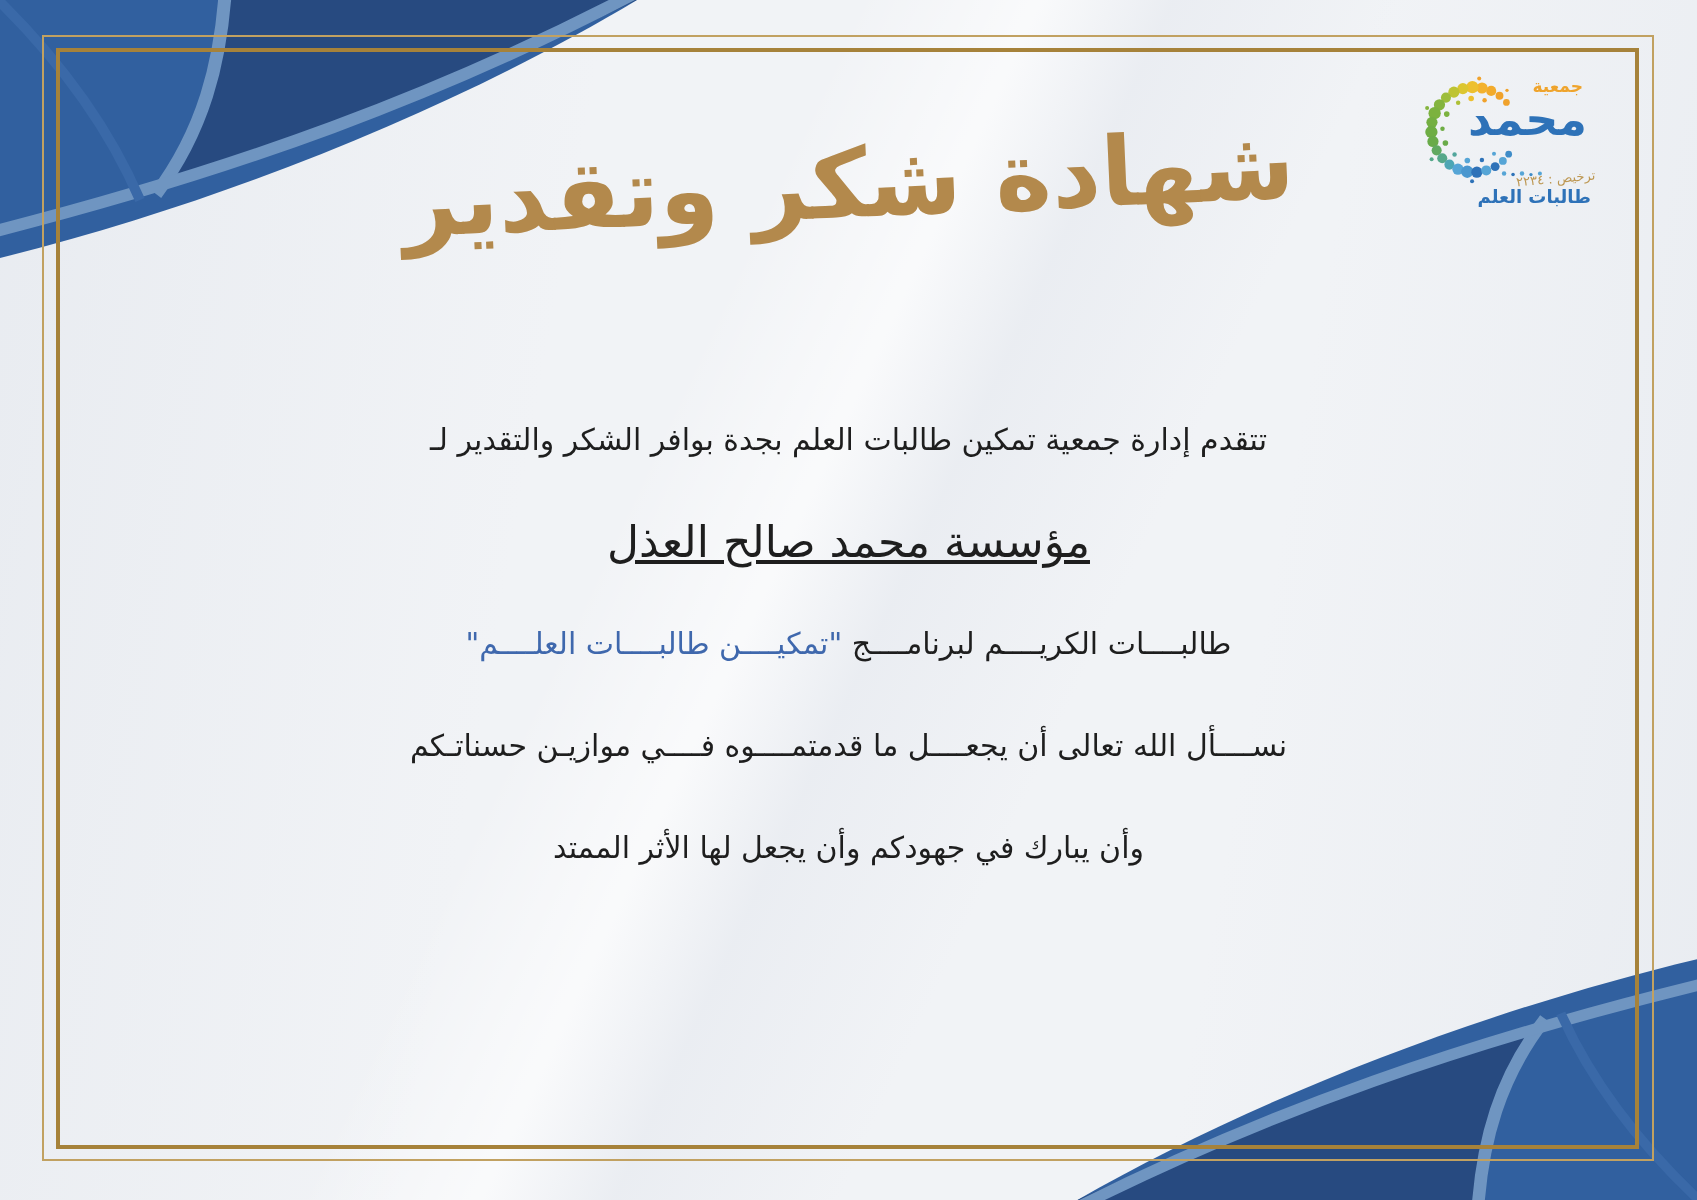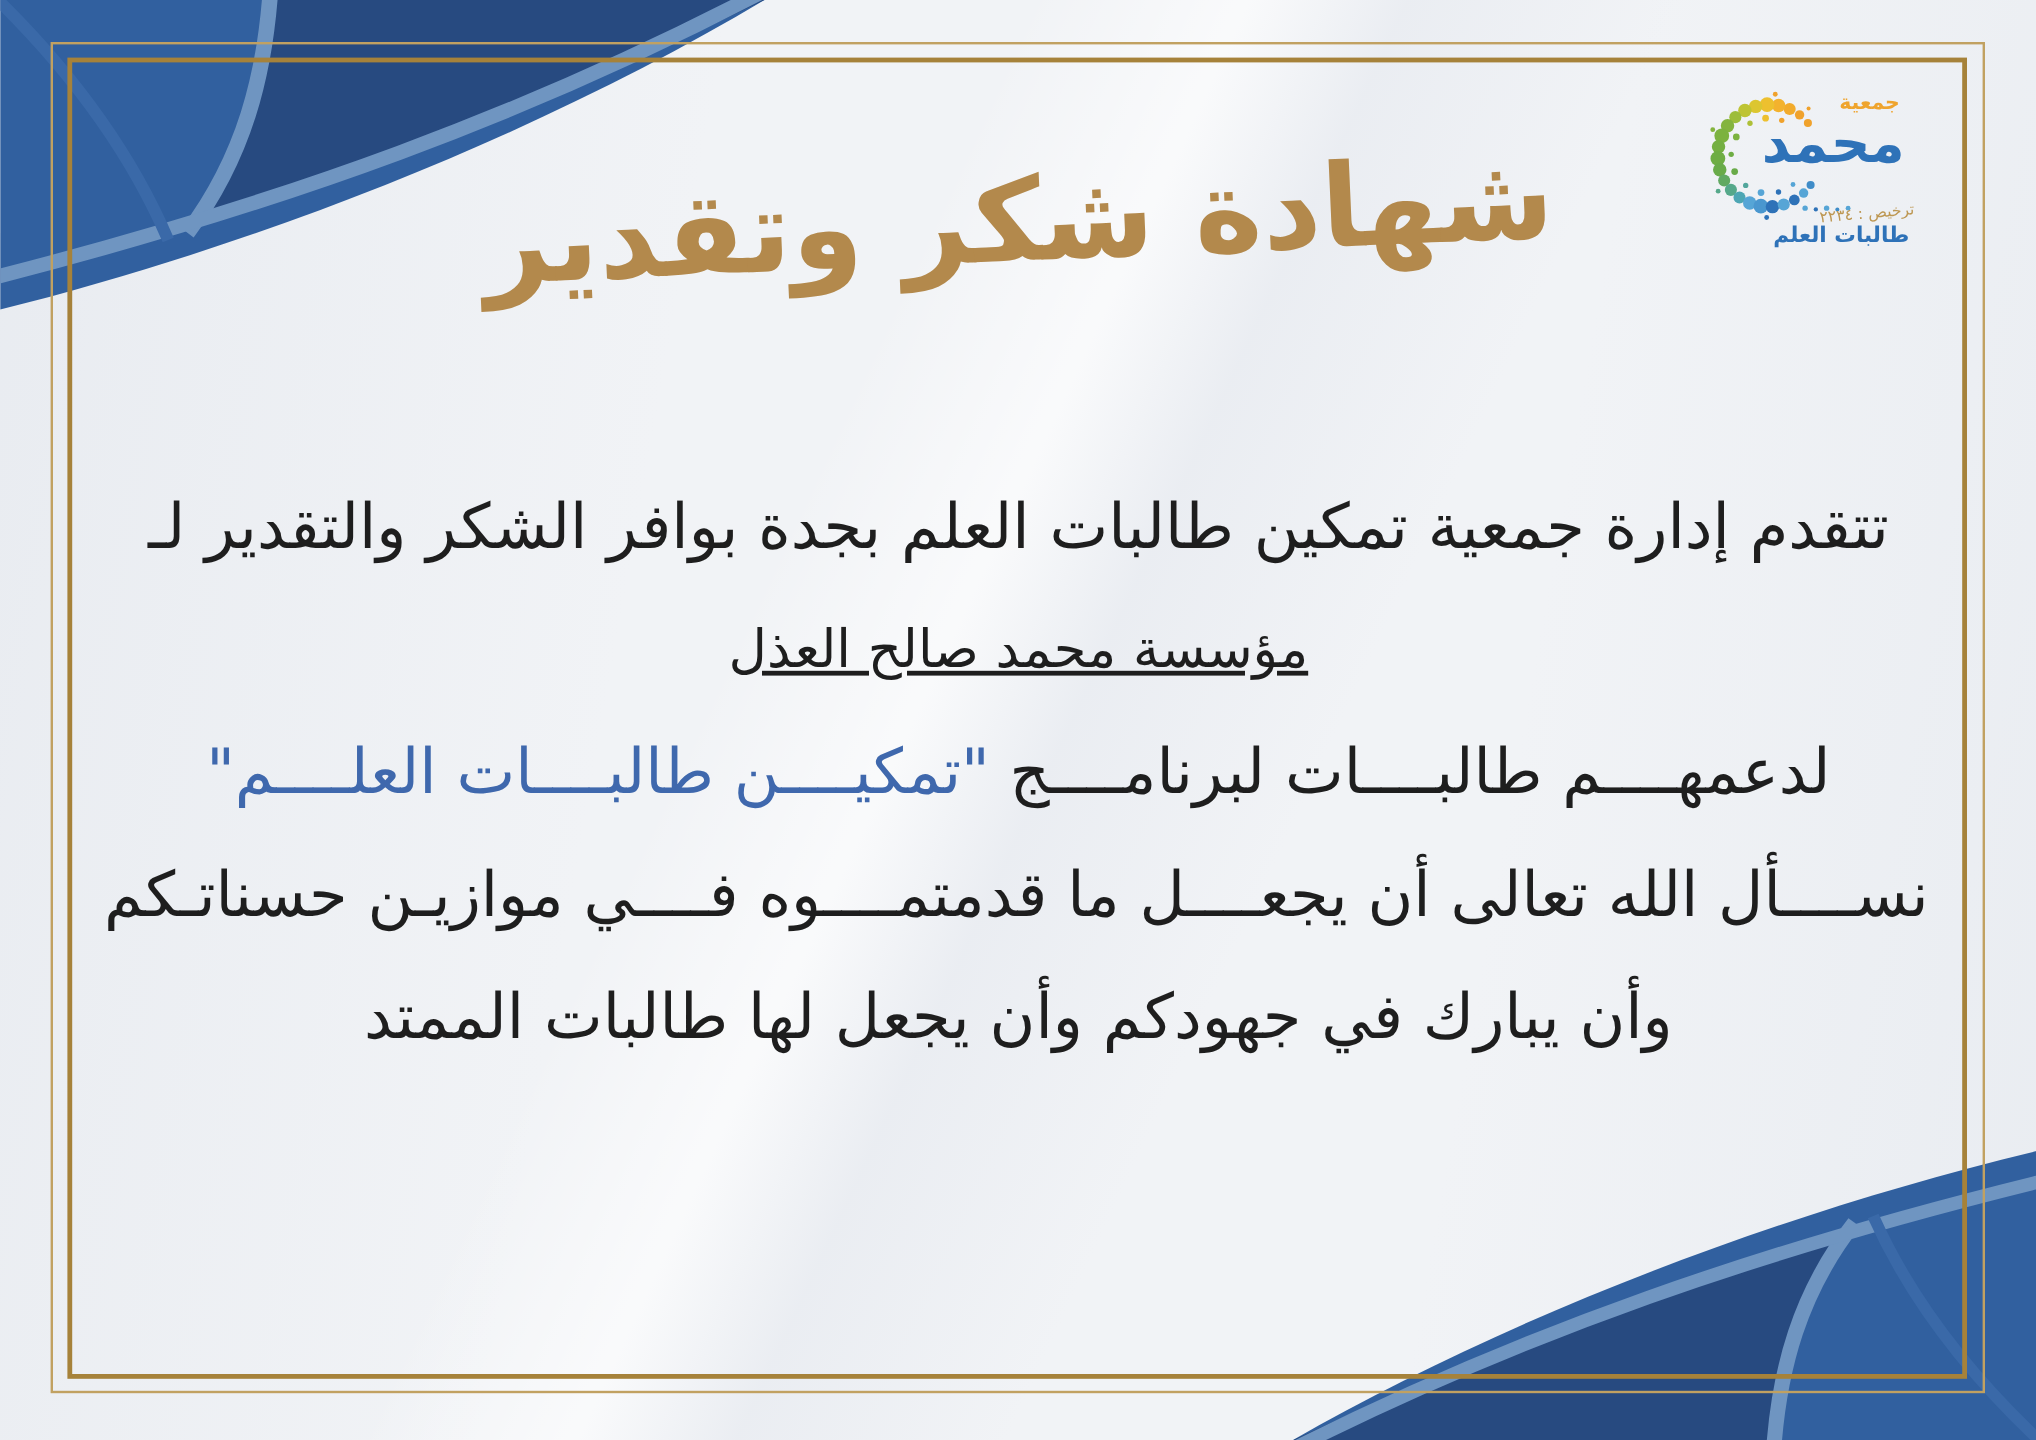--- a/index.html
+++ b/index.html
@@ -39,21 +39,21 @@
     direction:rtl;
   }
   
   .body-text{
     position:absolute;top:410px;left:90px;right:90px;
     direction:rtl;text-align:center;
     color:#1e1e1e;
   }
   .body-line{
     height:60px;line-height:60px;margin:0 0 42px 0;
-    font-size:52px;white-space:nowrap;
+    font-size:30px;white-space:nowrap;
   }
   .recipient-line{font-size:44px;text-decoration:underline;}
   .program-name{color:#3f68ad;}
   
   .logo{position:absolute;top:60px;left:auto;right:62px;width:190px;height:150px;direction:rtl;}
   .logo-arc{position:absolute;top:16px;right:68px;width:146px;height:112px;overflow:visible;}
   .logo-orgtype{
     position:absolute;top:18px;right:52px;
     font-size:17px;font-weight:bold;color:#efa42d;line-height:1;
   }
@@ -163,18 +163,18 @@
     <span class="logo-orgname">محمد</span>
     <span class="logo-subtitle">طالبات العلم</span>
     <span class="logo-license">ترخيص : ٢٢٣٤</span>
   </div>
 
   <h1 class="title">شهادة شكر وتقدير</h1>
 
   <div class="body-text">
     <p class="body-line">تتقدم إدارة جمعية تمكين طالبات العلم بجدة بوافر الشكر والتقدير لـ</p>
     <p class="body-line recipient-line">مؤسسة محمد صالح العذل</p>
-    <p class="body-line"><span>لدعمهــــم طالبــــات لبرنامــــج </span><span class="program-name">"تمكيــــن طالبــــات العلــــم"</span></p>
+    <p class="body-line"><span>طالبــــات الكريــــم لبرنامــــج </span><span class="program-name">"تمكيــــن طالبــــات العلــــم"</span></p>
     <p class="body-line">نســــأل الله تعالى أن يجعــــل ما قدمتمــــوه فــــي موازيـن حسناتـكم</p>
-    <p class="body-line">وأن يبارك في جهودكم وأن يجعل لها طالبات الممتد</p>
+    <p class="body-line">وأن يبارك في جهودكم وأن يجعل لها الأثر الممتد</p>
   </div>
 
 </div>
 
 </body></html>

